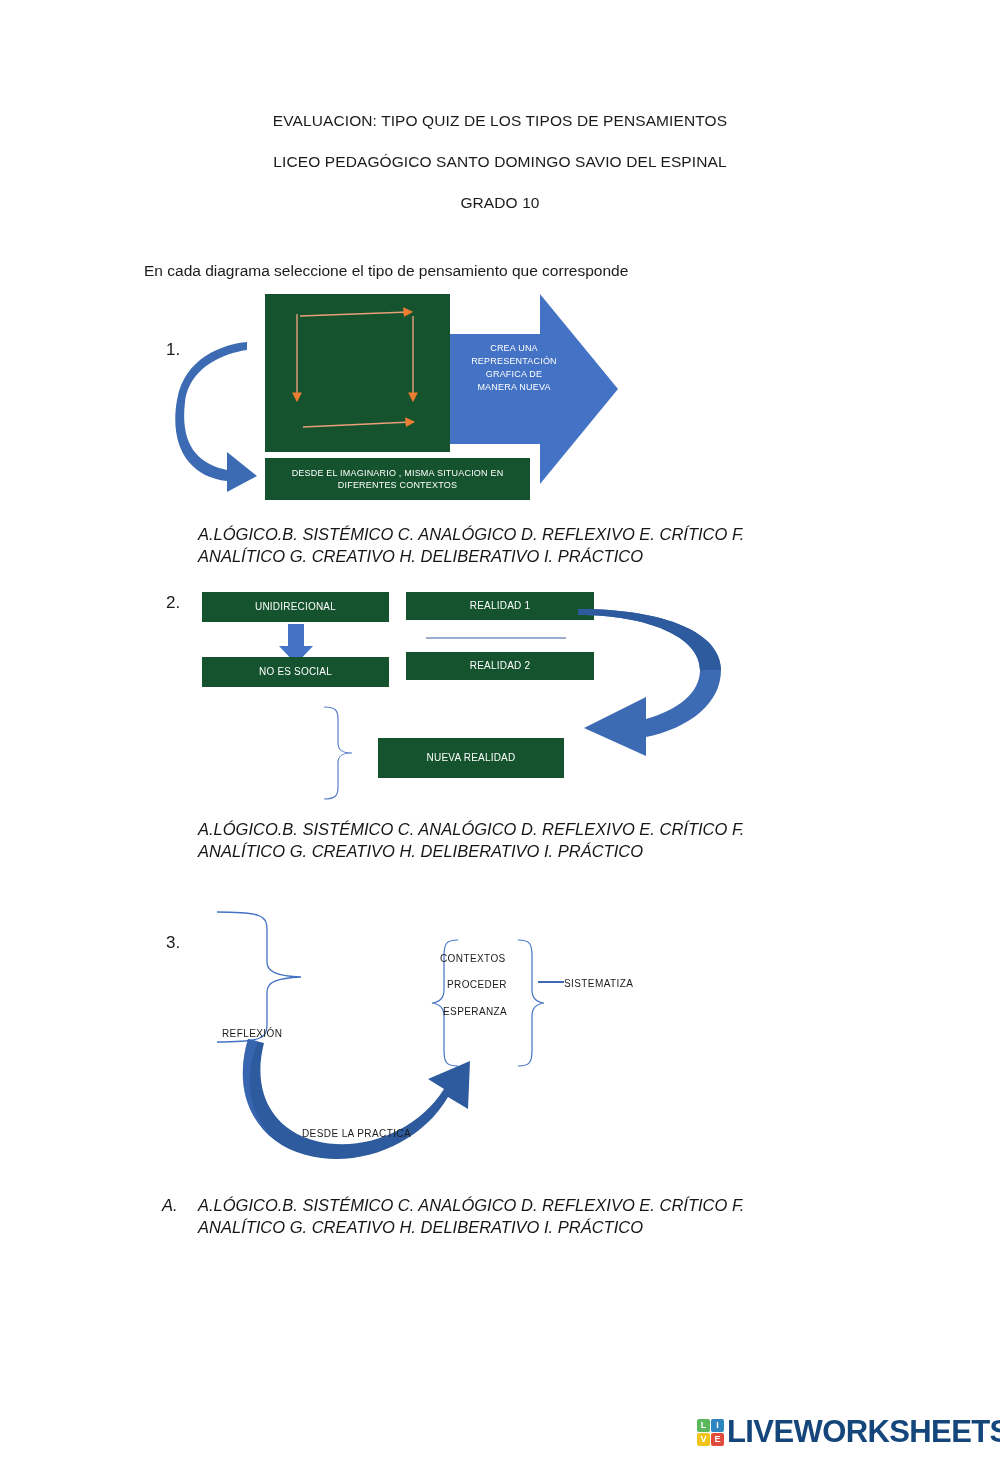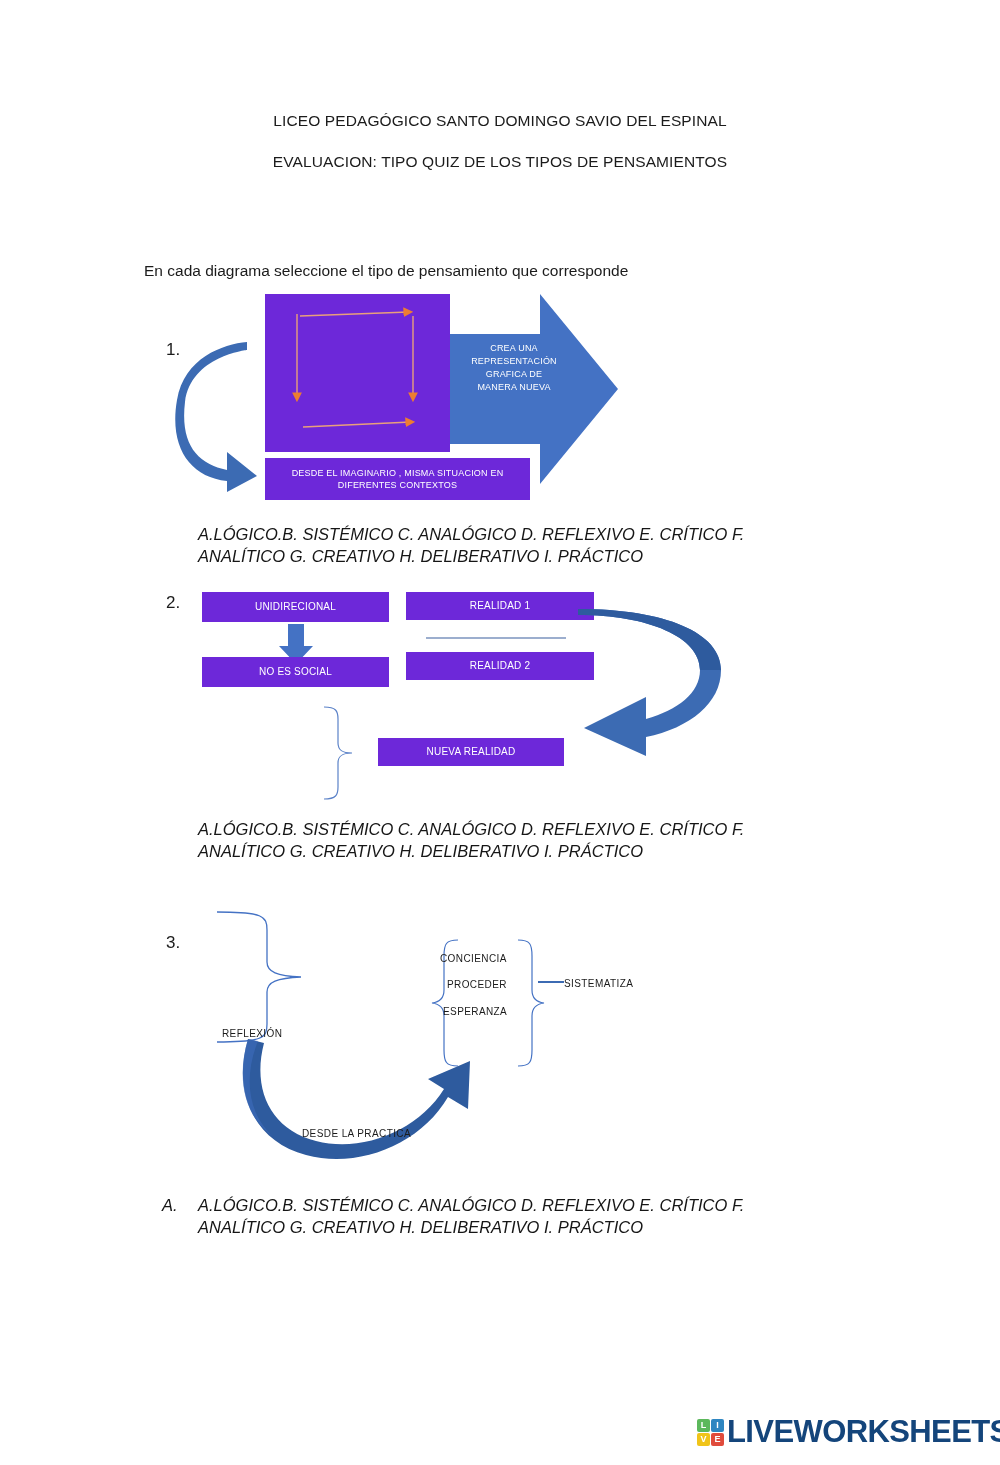--- a/index.html
+++ b/index.html
@@ -63,21 +63,21 @@
   }
   .options .marker {
     position: absolute;
     left: -36px;
     top: 0;
   }
 
   
   .bbox {
     position: absolute;
-    background: #6d28d9;
+    background: #14532d;
     color: #ffffff;
     display: flex;
     align-items: center;
     justify-content: center;
     text-align: center;
     font-size: 9px;
     letter-spacing: 0.2px;
     line-height: 1.35;
     box-sizing: border-box;
     padding: 2px 4px;
@@ -137,22 +137,23 @@
     letter-spacing: -0.6px;
     font-family: "Liberation Sans", sans-serif;
   }
 </style>
 </head>
 <body>
 
 <div class="page">
 
   <div class="header">
+    <div class="header-line">EVALUACION: TIPO QUIZ DE LOS TIPOS DE PENSAMIENTOS</div>
     <div class="header-line">LICEO PEDAGÓGICO SANTO DOMINGO SAVIO DEL ESPINAL</div>
-    <div class="header-line">EVALUACION: TIPO QUIZ DE LOS TIPOS DE PENSAMIENTOS</div>
+    <div class="header-line">GRADO 10</div>
   </div>
 
   <div class="instruction">En cada diagrama seleccione el tipo de pensamiento que corresponde</div>
 
   <div class="item-num" style="left:166px; top:340px;">1.</div>
 
   <svg class="layer" style="left:175px; top:340px;" width="90" height="155" viewBox="0 0 90 155">
     <path d="M 72 10 C 72 10 16 16 10 62 C 5 104 22 124 52 130 L 52 112 L 82 136 L 52 152 L 52 141 C 14 137 -6 106 2 60 C 9 18 48 4 72 2 Z" fill="#3C6BB3"></path>
   </svg>
 
@@ -217,42 +218,42 @@
   <svg class="layer" style="left:548px; top:615px;" width="185" height="160" viewBox="0 0 185 160">
     <path d="M 30 0 C 100 0 152 22 152 55 C 152 78 130 95 98 104 L 98 82 L 36 113 L 98 141 L 98 122 C 142 113 173 88 173 55 C 173 18 118 -6 30 -6 Z" fill="#3C6BB3"></path>
     <path d="M 30 0 C 100 0 152 22 152 55 L 173 55 C 173 18 118 -6 30 -6 Z" fill="#2E5B9E"></path>
   </svg>
 
 
   <svg class="layer" style="left:322px; top:705px;" width="35" height="96" viewBox="0 0 35 96">
     <path d="M 2 2 C 14 2 16 6 16 14 L 16 38 C 16 45 20 48 30 48 C 20 48 16 51 16 58 L 16 82 C 16 90 14 94 2 94" fill="none" stroke="#5B82C8" stroke-width="1.2"></path>
   </svg>
 
-  <div class="bbox b10" style="left:378px; top:738px; width:186px; height:28px;">NUEVA REALIDAD</div>
+  <div class="bbox b10" style="left:378px; top:738px; width:186px; height:40px;">NUEVA REALIDAD</div>
 
   <div class="options" style="left:198px; top:818px;">
     <span class="marker"></span>
     <span>A.LÓGICO.B. SISTÉMICO C. ANALÓGICO D. REFLEXIVO E. CRÍTICO F.  ANALÍTICO G. CREATIVO H. DELIBERATIVO I. PRÁCTICO</span>
   </div>
 
   <div class="item-num" style="left:166px; top:933px;">3.</div>
 
   <svg class="layer" style="left:215px; top:910px;" width="100" height="135" viewBox="0 0 100 135">
     <path d="M 2 2 C 48 2 52 6 52 20 L 52 52 C 52 62 62 66 86 67 C 62 68 52 72 52 82 L 52 114 C 52 128 48 132 2 132" fill="none" stroke="#4472C4" stroke-width="1.3"></path>
   </svg>
   <div class="dk-label" style="left:222px; top:1028px;">REFLEXIÓN</div>
 
   <svg class="layer" style="left:432px; top:938px;" width="28" height="135" viewBox="0 0 28 135">
     <path d="M 26 2 C 14 2 12 6 12 18 L 12 52 C 12 60 8 64 0 65 C 8 66 12 70 12 78 L 12 112 C 12 124 14 128 26 128" fill="none" stroke="#4472C4" stroke-width="1.2"></path>
   </svg>
   <svg class="layer" style="left:516px; top:938px;" width="28" height="135" viewBox="0 0 28 135">
     <path d="M 2 2 C 14 2 16 6 16 18 L 16 52 C 16 60 20 64 28 65 C 20 66 16 70 16 78 L 16 112 C 16 124 14 128 2 128" fill="none" stroke="#4472C4" stroke-width="1.2"></path>
   </svg>
 
-  <div class="dk-label" style="left:440px; top:953px;">CONCIENCIA</div>
+  <div class="dk-label" style="left:440px; top:953px;">CONTEXTOS</div>
   <div class="dk-label" style="left:447px; top:979px;">PROCEDER</div>
   <div class="dk-label" style="left:443px; top:1006px;">ESPERANZA</div>
 
   <svg class="layer" style="left:538px; top:978px;" width="26" height="8" viewBox="0 0 26 8">
     <line x1="0" y1="4" x2="26" y2="4" stroke="#3C6BB3" stroke-width="2"></line>
   </svg>
   <div class="dk-label" style="left:564px; top:978px;">SISTEMATIZA</div>
 
   <svg class="layer" style="left:230px; top:1035px;" width="270" height="130" viewBox="0 0 270 130">
     <path d="M 18 4 C 2 58 24 106 76 120 C 128 134 190 110 218 62 L 238 74 L 240 26 L 198 44 L 214 54 C 188 96 132 118 86 106 C 40 94 22 54 34 8 Z" fill="#2E5B9E"></path>

